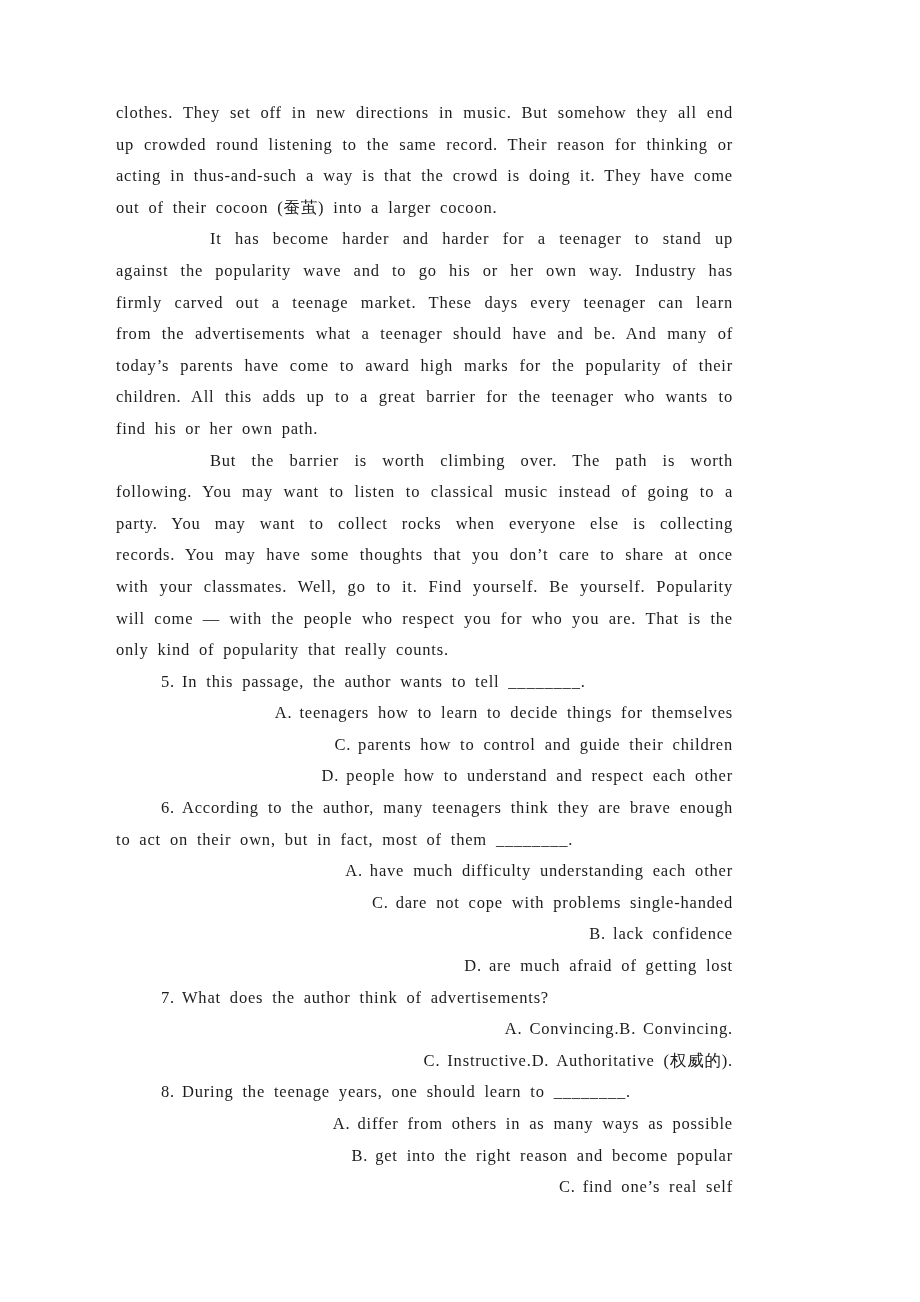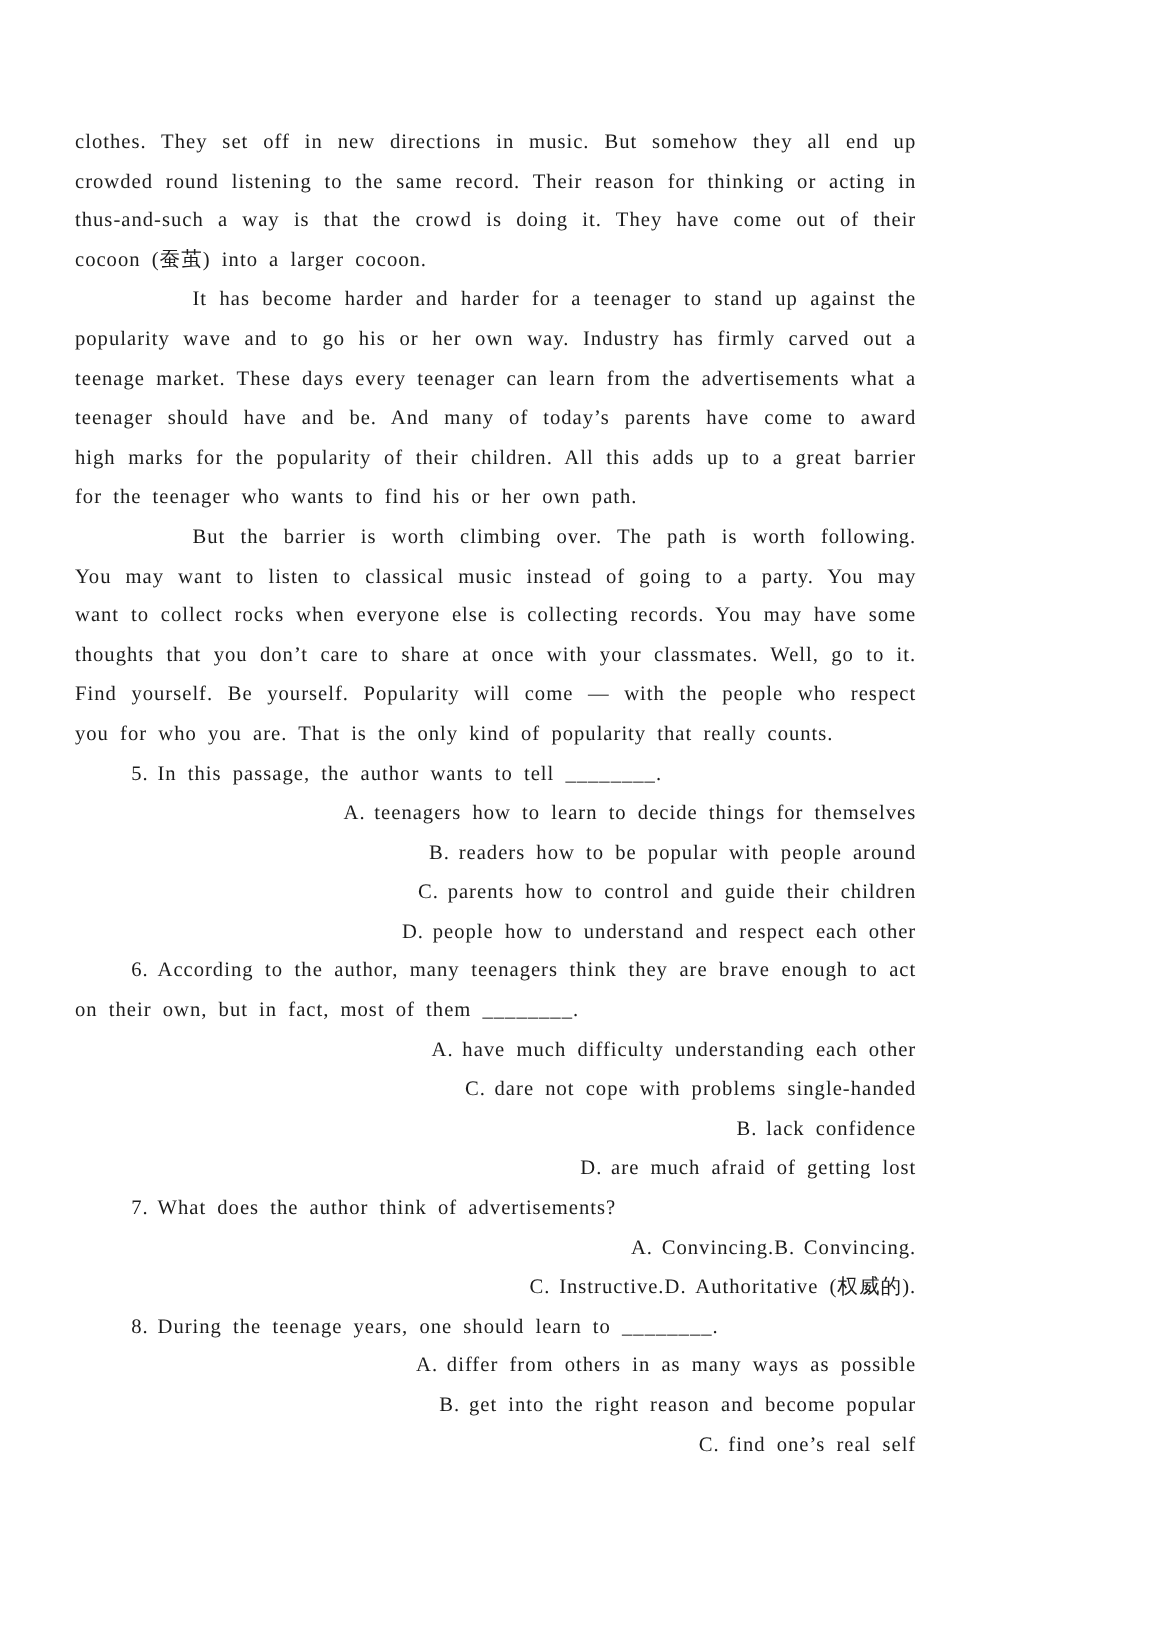--- a/index.html
+++ b/index.html
@@ -6,21 +6,21 @@
     margin: 0;
     padding: 0;
     background: #ffffff;
   }
   .page {
     position: relative;
     width: 864px;
     height: 1302px;
     box-sizing: border-box;
     background: #ffffff;
-    padding: 97px 131px 0 60px;
+    padding: 97px 131px 0 116px;
     font-family: "Liberation Serif", "DejaVu Serif", serif;
     font-size: 16.5px;
     line-height: 31.6px;
     color: #1c1c1c;
     letter-spacing: 0.8px;
     word-spacing: 4px;
     overflow: hidden;
   }
   p { margin: 0; }
   .para {
@@ -50,21 +50,20 @@
 <body>
 
 <div class="page">
 
   <p class="para">clothes. They set off in new directions in music. But somehow they all end up crowded round listening to the same record. Their reason for thinking or acting in thus-and-such a way is that the crowd is doing it. They have come out of their cocoon (蚕茧) into a larger cocoon.</p>
   <p class="para indent">It has become harder and harder for a teenager to stand up against the popularity wave and to go his or her own way. Industry has firmly carved out a teenage market. These days every teenager can learn from the advertisements what a teenager should have and be. And many of today’s parents have come to award high marks for the popularity of their children. All this adds up to a great barrier for the teenager who wants to find his or her own path.</p>
   <p class="para indent">But the barrier is worth climbing over. The path is worth following. You may want to listen to classical music instead of going to a party. You may want to collect rocks when everyone else is collecting records. You may have some thoughts that you don’t care to share at once with your classmates. Well, go to it. Find yourself. Be yourself. Popularity will come — with the people who respect you for who you are. That is the only kind of popularity that really counts.</p>
 
   <p class="stem"><span class="opt-label">5.</span><span>In this passage, the author wants to tell ________.</span></p>
   <p class="opt"><span class="opt-label">A.</span><span>teenagers how to learn to decide things for themselves</span></p>
-  <p class="opt"><span class="opt-label">B.</span><span>readers how to be popular with people around</span></p>
   <p class="opt"><span class="opt-label">C.</span><span>parents how to control and guide their children</span></p>
   <p class="opt"><span class="opt-label">D.</span><span>people how to understand and respect each other</span></p>
 
   <p class="stem"><span class="opt-label">6.</span><span>According to the author, many teenagers think they are brave enough to act on their own, but in fact, most of them ________.</span></p>
   <p class="opt"><span class="opt-label">A.</span><span>have much difficulty understanding each other</span></p>
   <p class="opt"><span class="opt-label">C.</span><span>dare not cope with problems single-handed</span></p>
   <p class="opt"><span class="opt-label">B.</span><span>lack confidence</span></p>
   <p class="opt"><span class="opt-label">D.</span><span>are much afraid of getting lost</span></p>
 
   <p class="stem"><span class="opt-label">7.</span><span>What does the author think of advertisements?</span></p>

